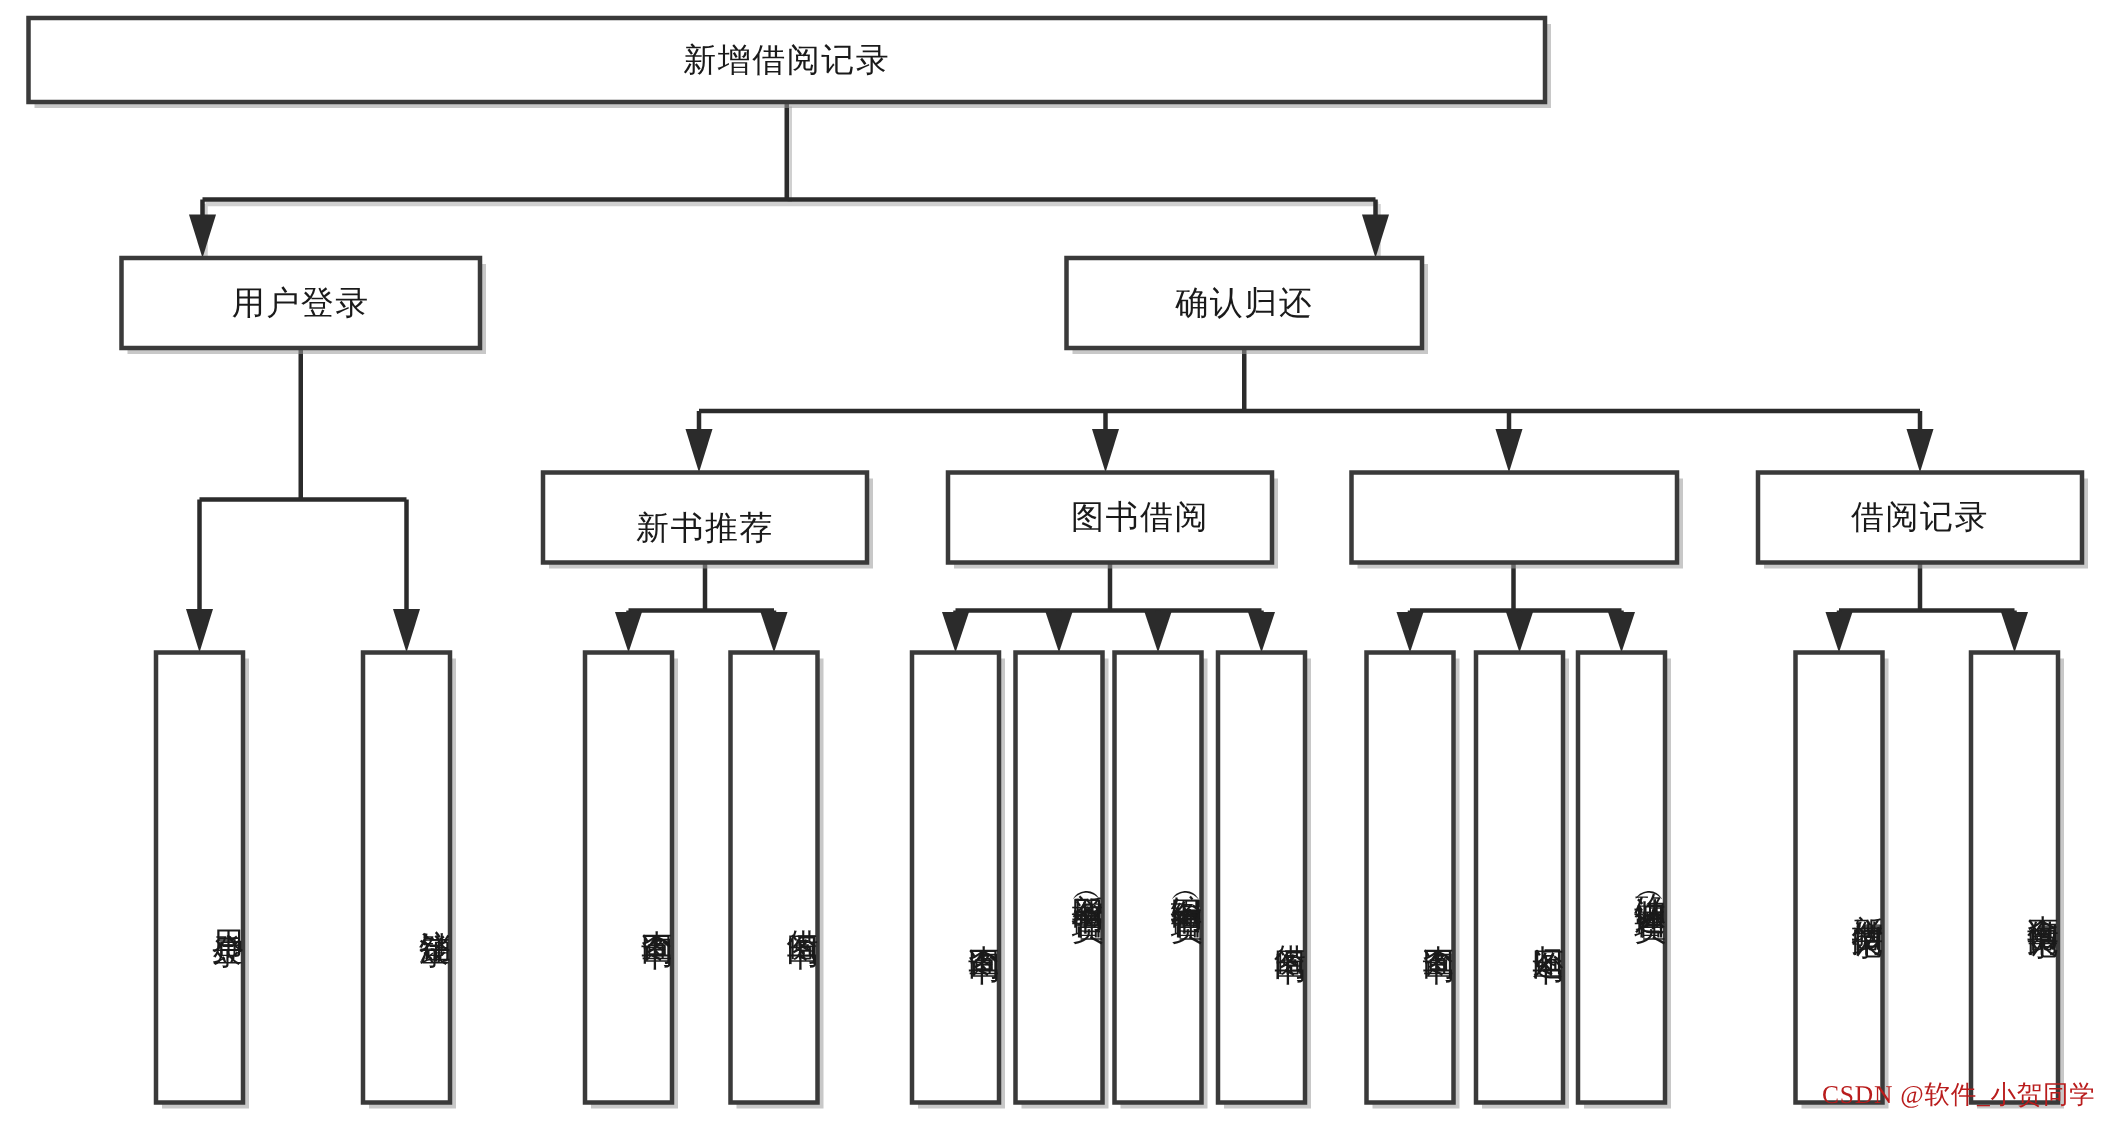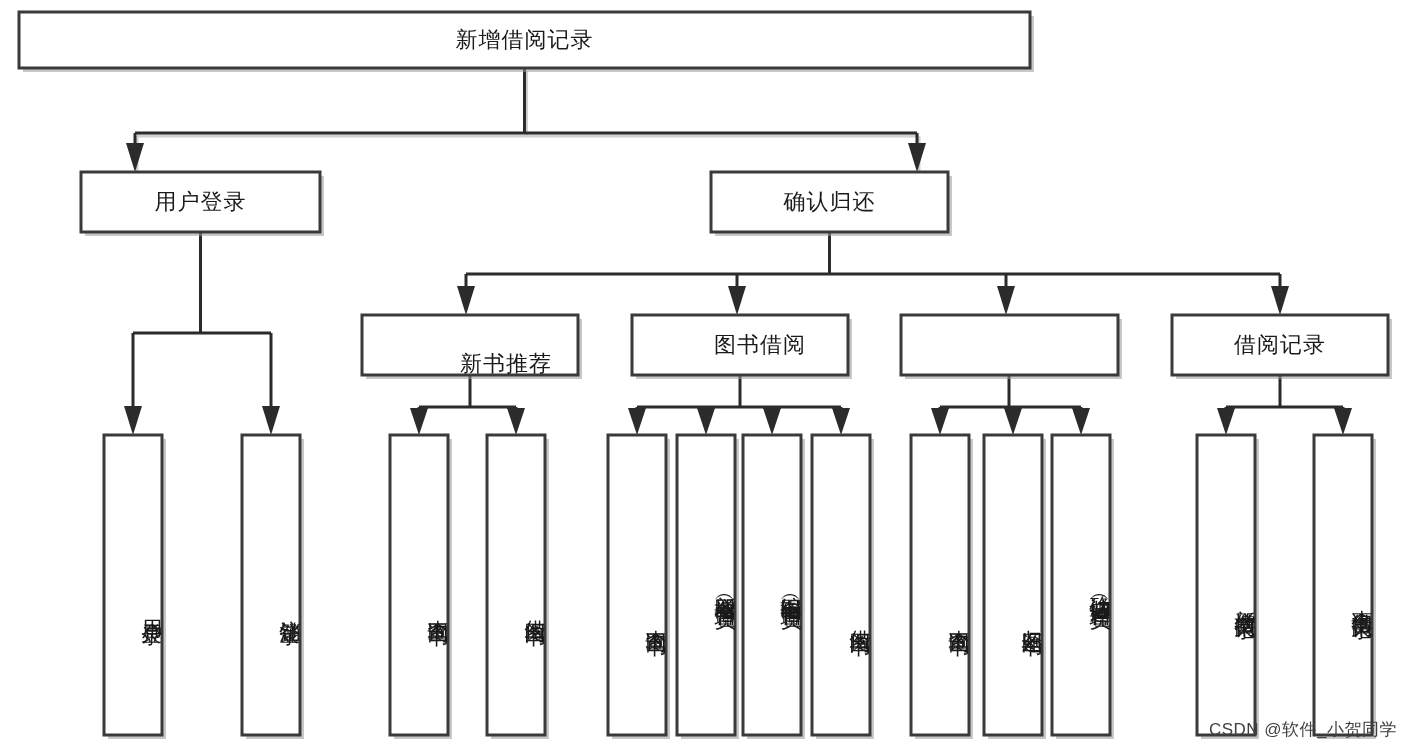--- a/index.html
+++ b/index.html
@@ -75,22 +75,22 @@
     font-family: "DejaVu Sans", "Liberation Sans", sans-serif;
     letter-spacing: 1px;
     pointer-events: none;
     white-space: nowrap;
   }
   #watermark {
     position: absolute;
     right: 8px;
     bottom: 6px;
     font-size: 17px;
-    color: #404040;
-    font-family: Liberation Sans, sans-serif;
+    color: #b91c1c;
+    font-family: Liberation Serif, serif;
     letter-spacing: 0.5px;
     white-space: nowrap;
   }
 </style>
 </head>
 <body>
 
 <div id="diagram-root">
 
   <svg class="flow" viewBox="0 0 1405 747" xmlns="http://www.w3.org/2000/svg">
@@ -252,21 +252,21 @@
       <rect class="node-box-shadow" x="1318" y="439" width="58" height="300"></rect>
       <rect class="node-box" x="1314" y="435" width="58" height="300"></rect>
     </g>
   </svg>
 
   <div class="htext-wrap" style="left:19px; top:12px; width:1011px; height:56px;">新增借阅记录</div>
 
   <div class="htext-wrap" style="left:81px; top:172px; width:239px; height:60px;">用户登录</div>
   <div class="htext-wrap" style="left:711px; top:172px; width:237px; height:60px;">确认归还</div>
 
-  <div class="htext-wrap" style="left:362px; top:334px; width:216px; height:60px;padding-left:36px;">新书推荐</div>
+  <div class="htext-wrap" style="left:362px; top:322px; width:216px; height:60px;">新书推荐</div>
   <div class="htext-wrap" style="left:632px; top:315px; width:256px; height:60px;">图书借阅</div>
   <div class="htext-wrap" style="left:1172px; top:315px; width:216px; height:60px;">借阅记录</div>
 
   <div class="vtext-wrap" style="left:104px; top:497px; width:58px; height:220px;">用户登录</div>
   <div class="vtext-wrap" style="left:242px; top:497px; width:58px; height:220px;">注销登录</div>
   <div class="vtext-wrap" style="left:390px; top:497px; width:58px; height:220px;">查询图书</div>
   <div class="vtext-wrap" style="left:487px; top:497px; width:58px; height:220px;">借阅图书</div>
   <div class="vtext-wrap" style="left:608px; top:497px; width:58px; height:240px;">查询图书</div>
   <div class="vtext-wrap" style="left:677px; top:443px; width:58px; height:290px;">新增图书（管理员）</div>
   <div class="vtext-wrap" style="left:743px; top:443px; width:58px; height:290px;">编辑图书（管理员）</div>

